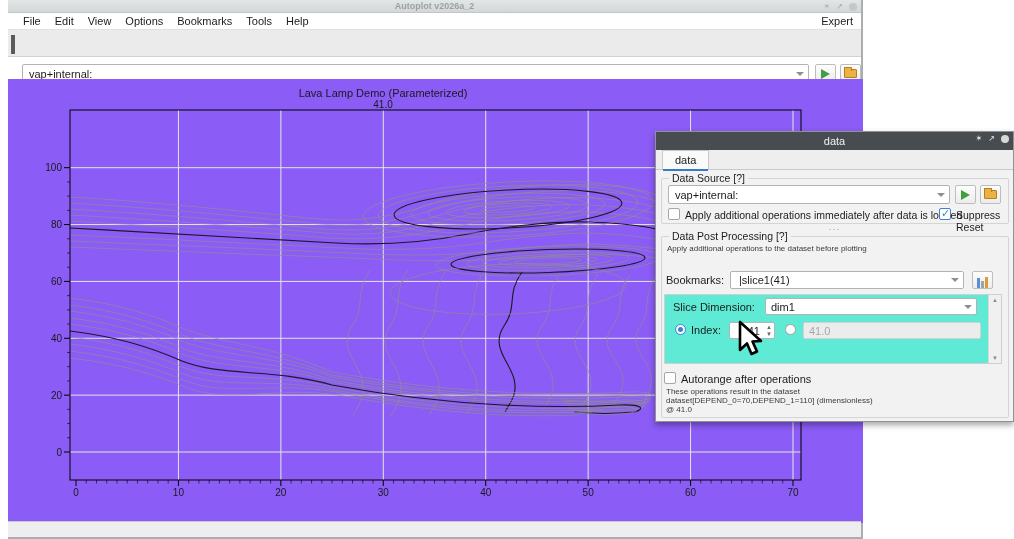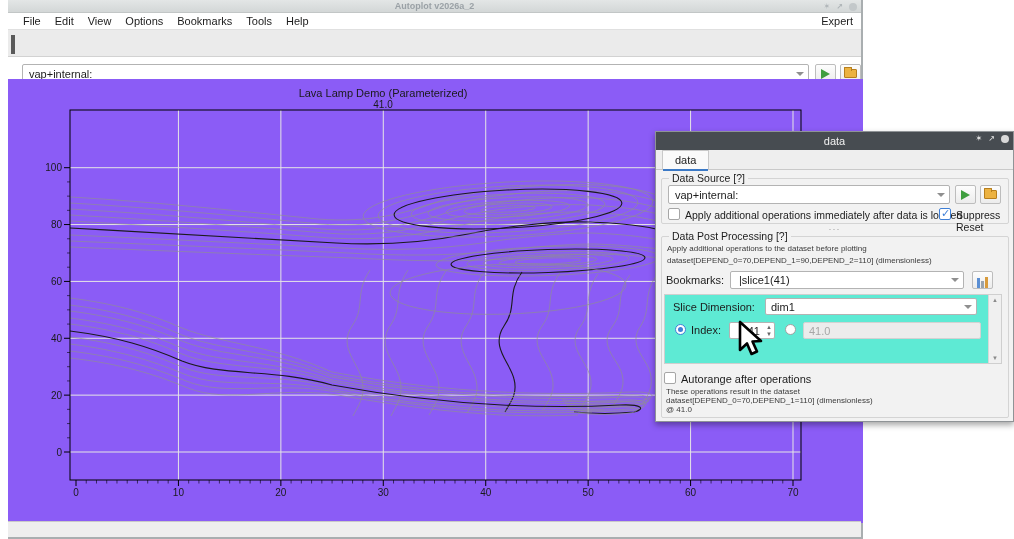--- a/index.html
+++ b/index.html
@@ -363,21 +363,20 @@
     <span class="dlg-label" style="left:29px; top:77px; font-size:10.5px;">Apply additional operations immediately after data is loaded</span>
     <span class="checkbox checked" style="left:283px; top:76px;"></span>
     <span class="dlg-label" style="left:300px; top:77px; font-size:10.5px;">Suppress Reset</span>
 
     <div id="dots-handle">···</div>
 
     <div class="fieldset" id="fs-dpp">
       <span class="legend">Data Post Processing [?]</span>
     </div>
     <span class="small-text" style="left:11px; top:112px;">Apply additional operations to the dataset before plotting</span>
-    <span class="small-text" style="left:11px; top:124px;">dataset[DEPEND_0=70,DEPEND_1=90,DEPEND_2=110] (dimensionless)</span>
 
     <span class="dlg-label" style="left:10px; top:142px;">Bookmarks:</span>
     <div class="uri-combo" style="left:74px; top:139px; width:234px; height:18px;padding-left:8px;">
       <span>|slice1(41)</span>
       <span class="combo-arrow"></span>
     </div>
     <div class="mini-btn" style="left:316px; top:139px; width:21px; height:18px; position:absolute;" id="ops-filter-btn">
       <i class="b1"></i>
         <i class="b2"></i>
         <i class="b3"></i>

